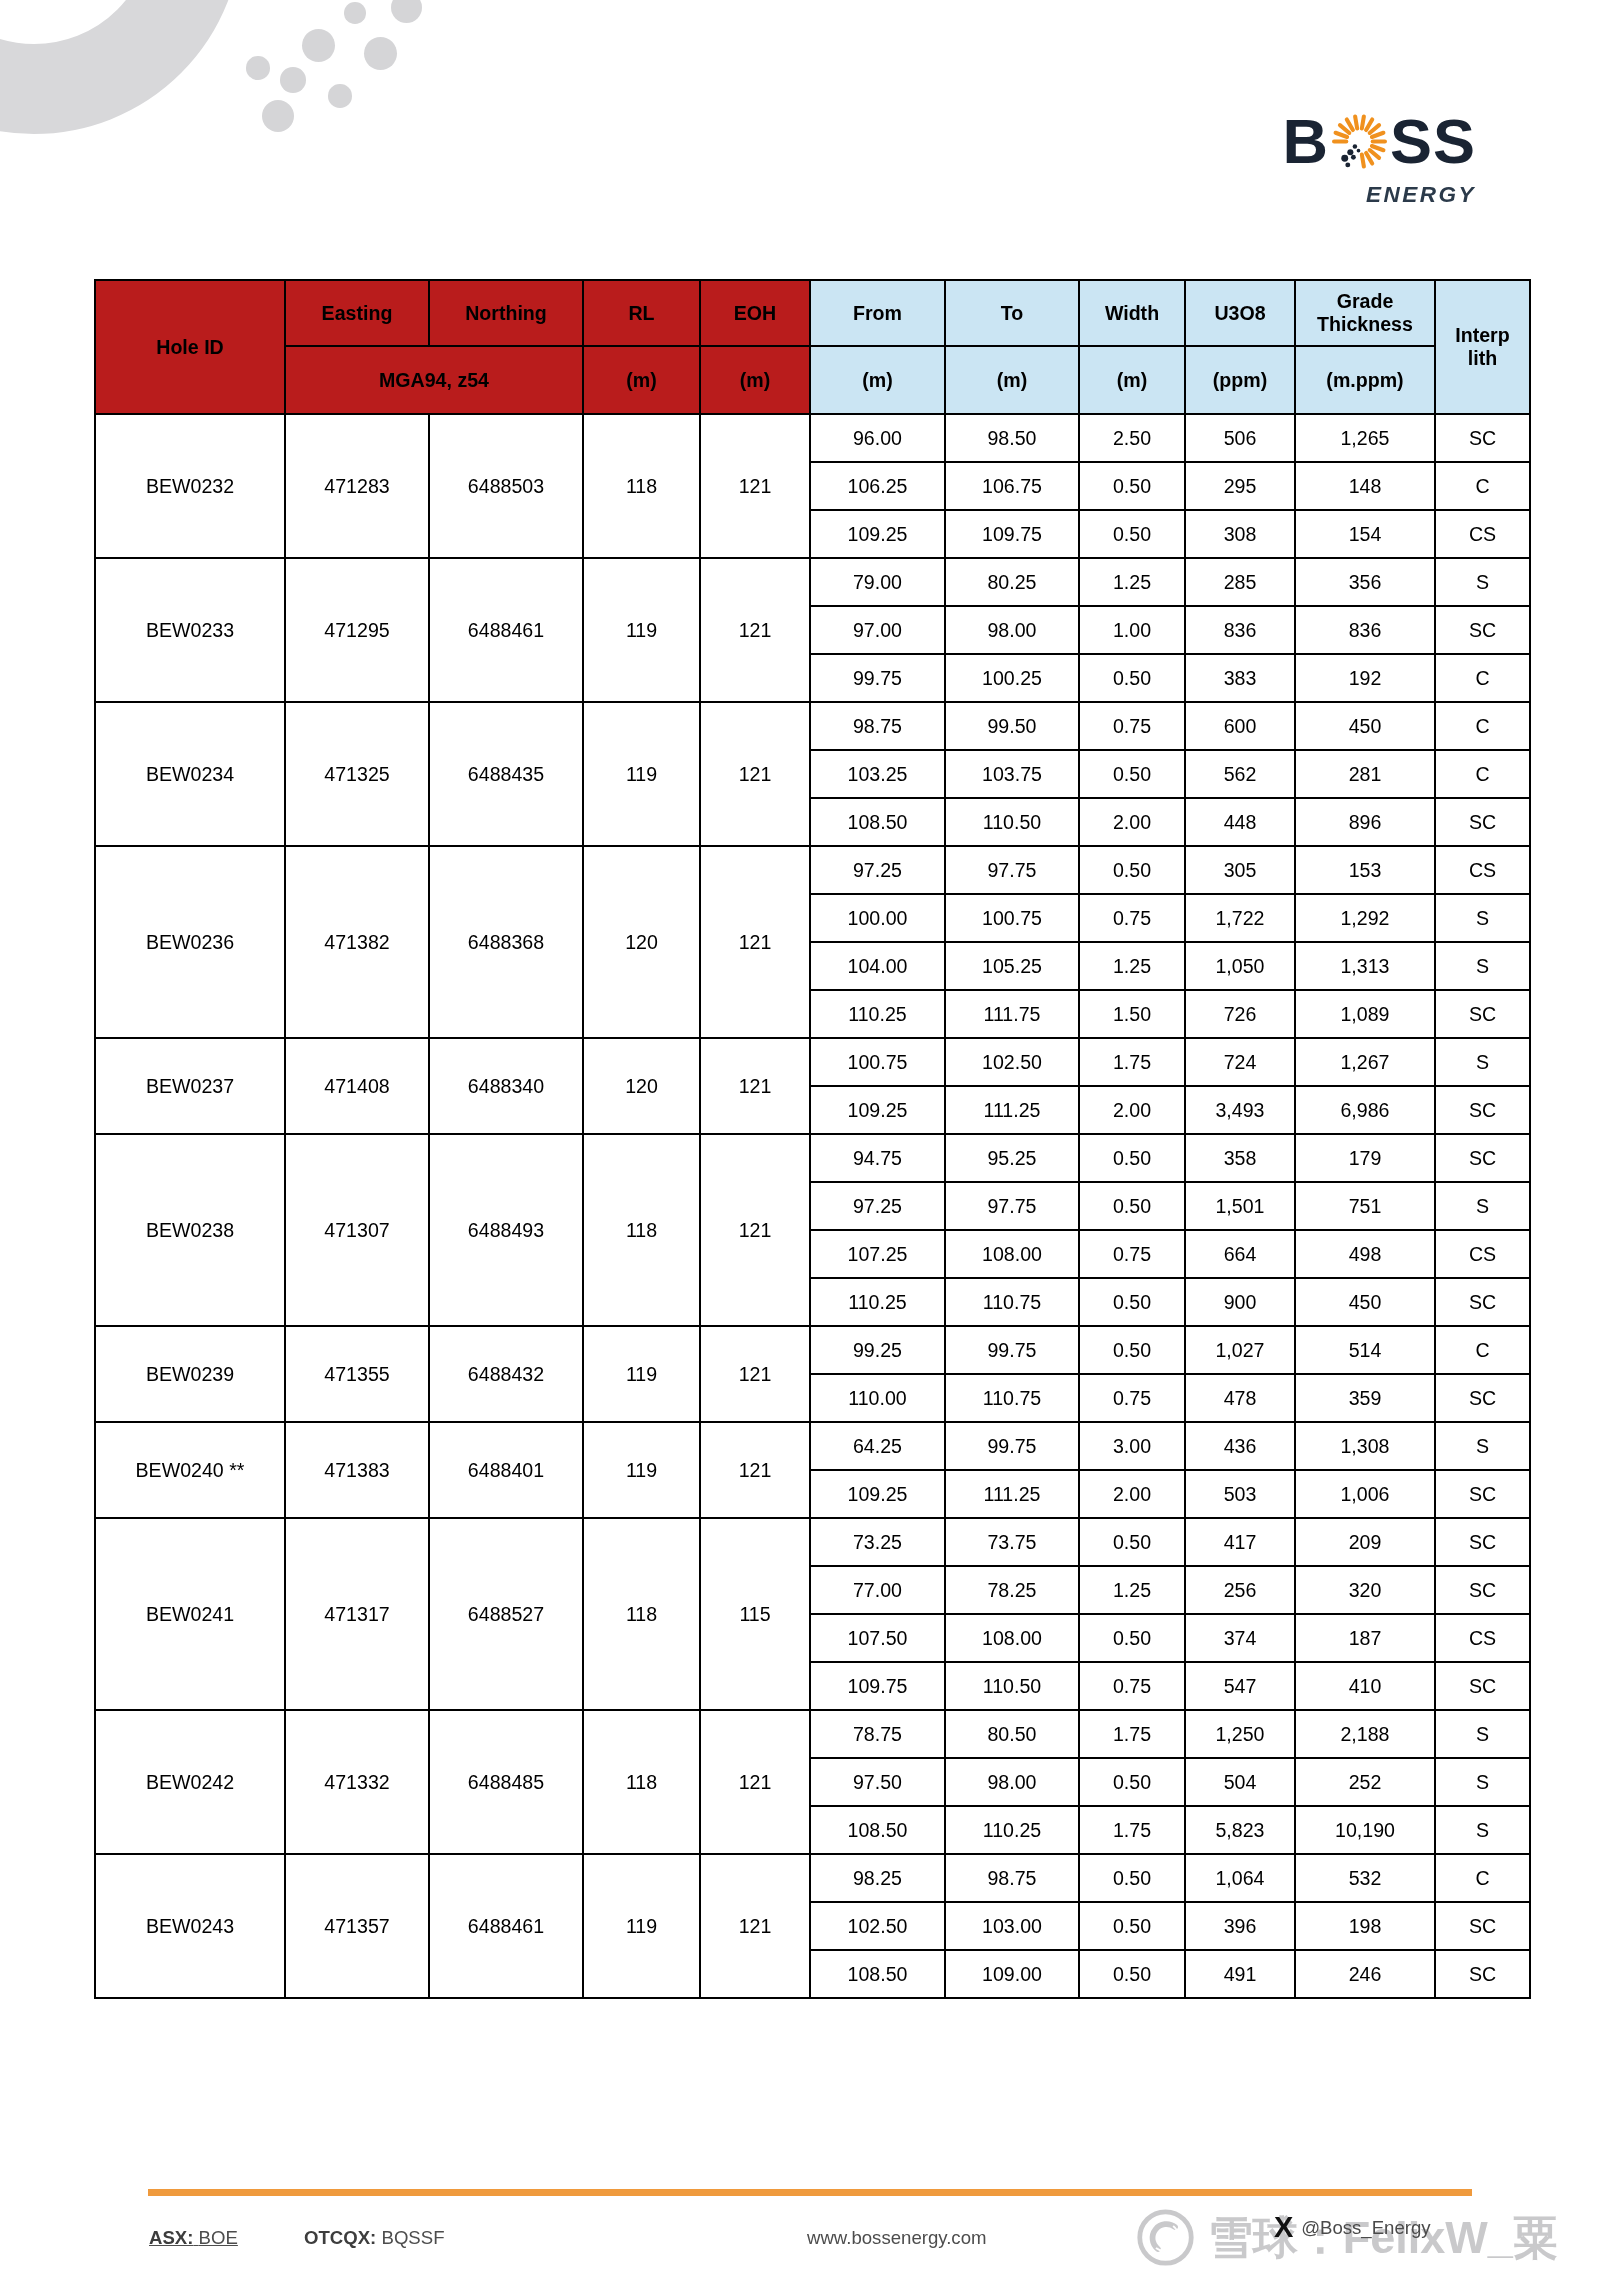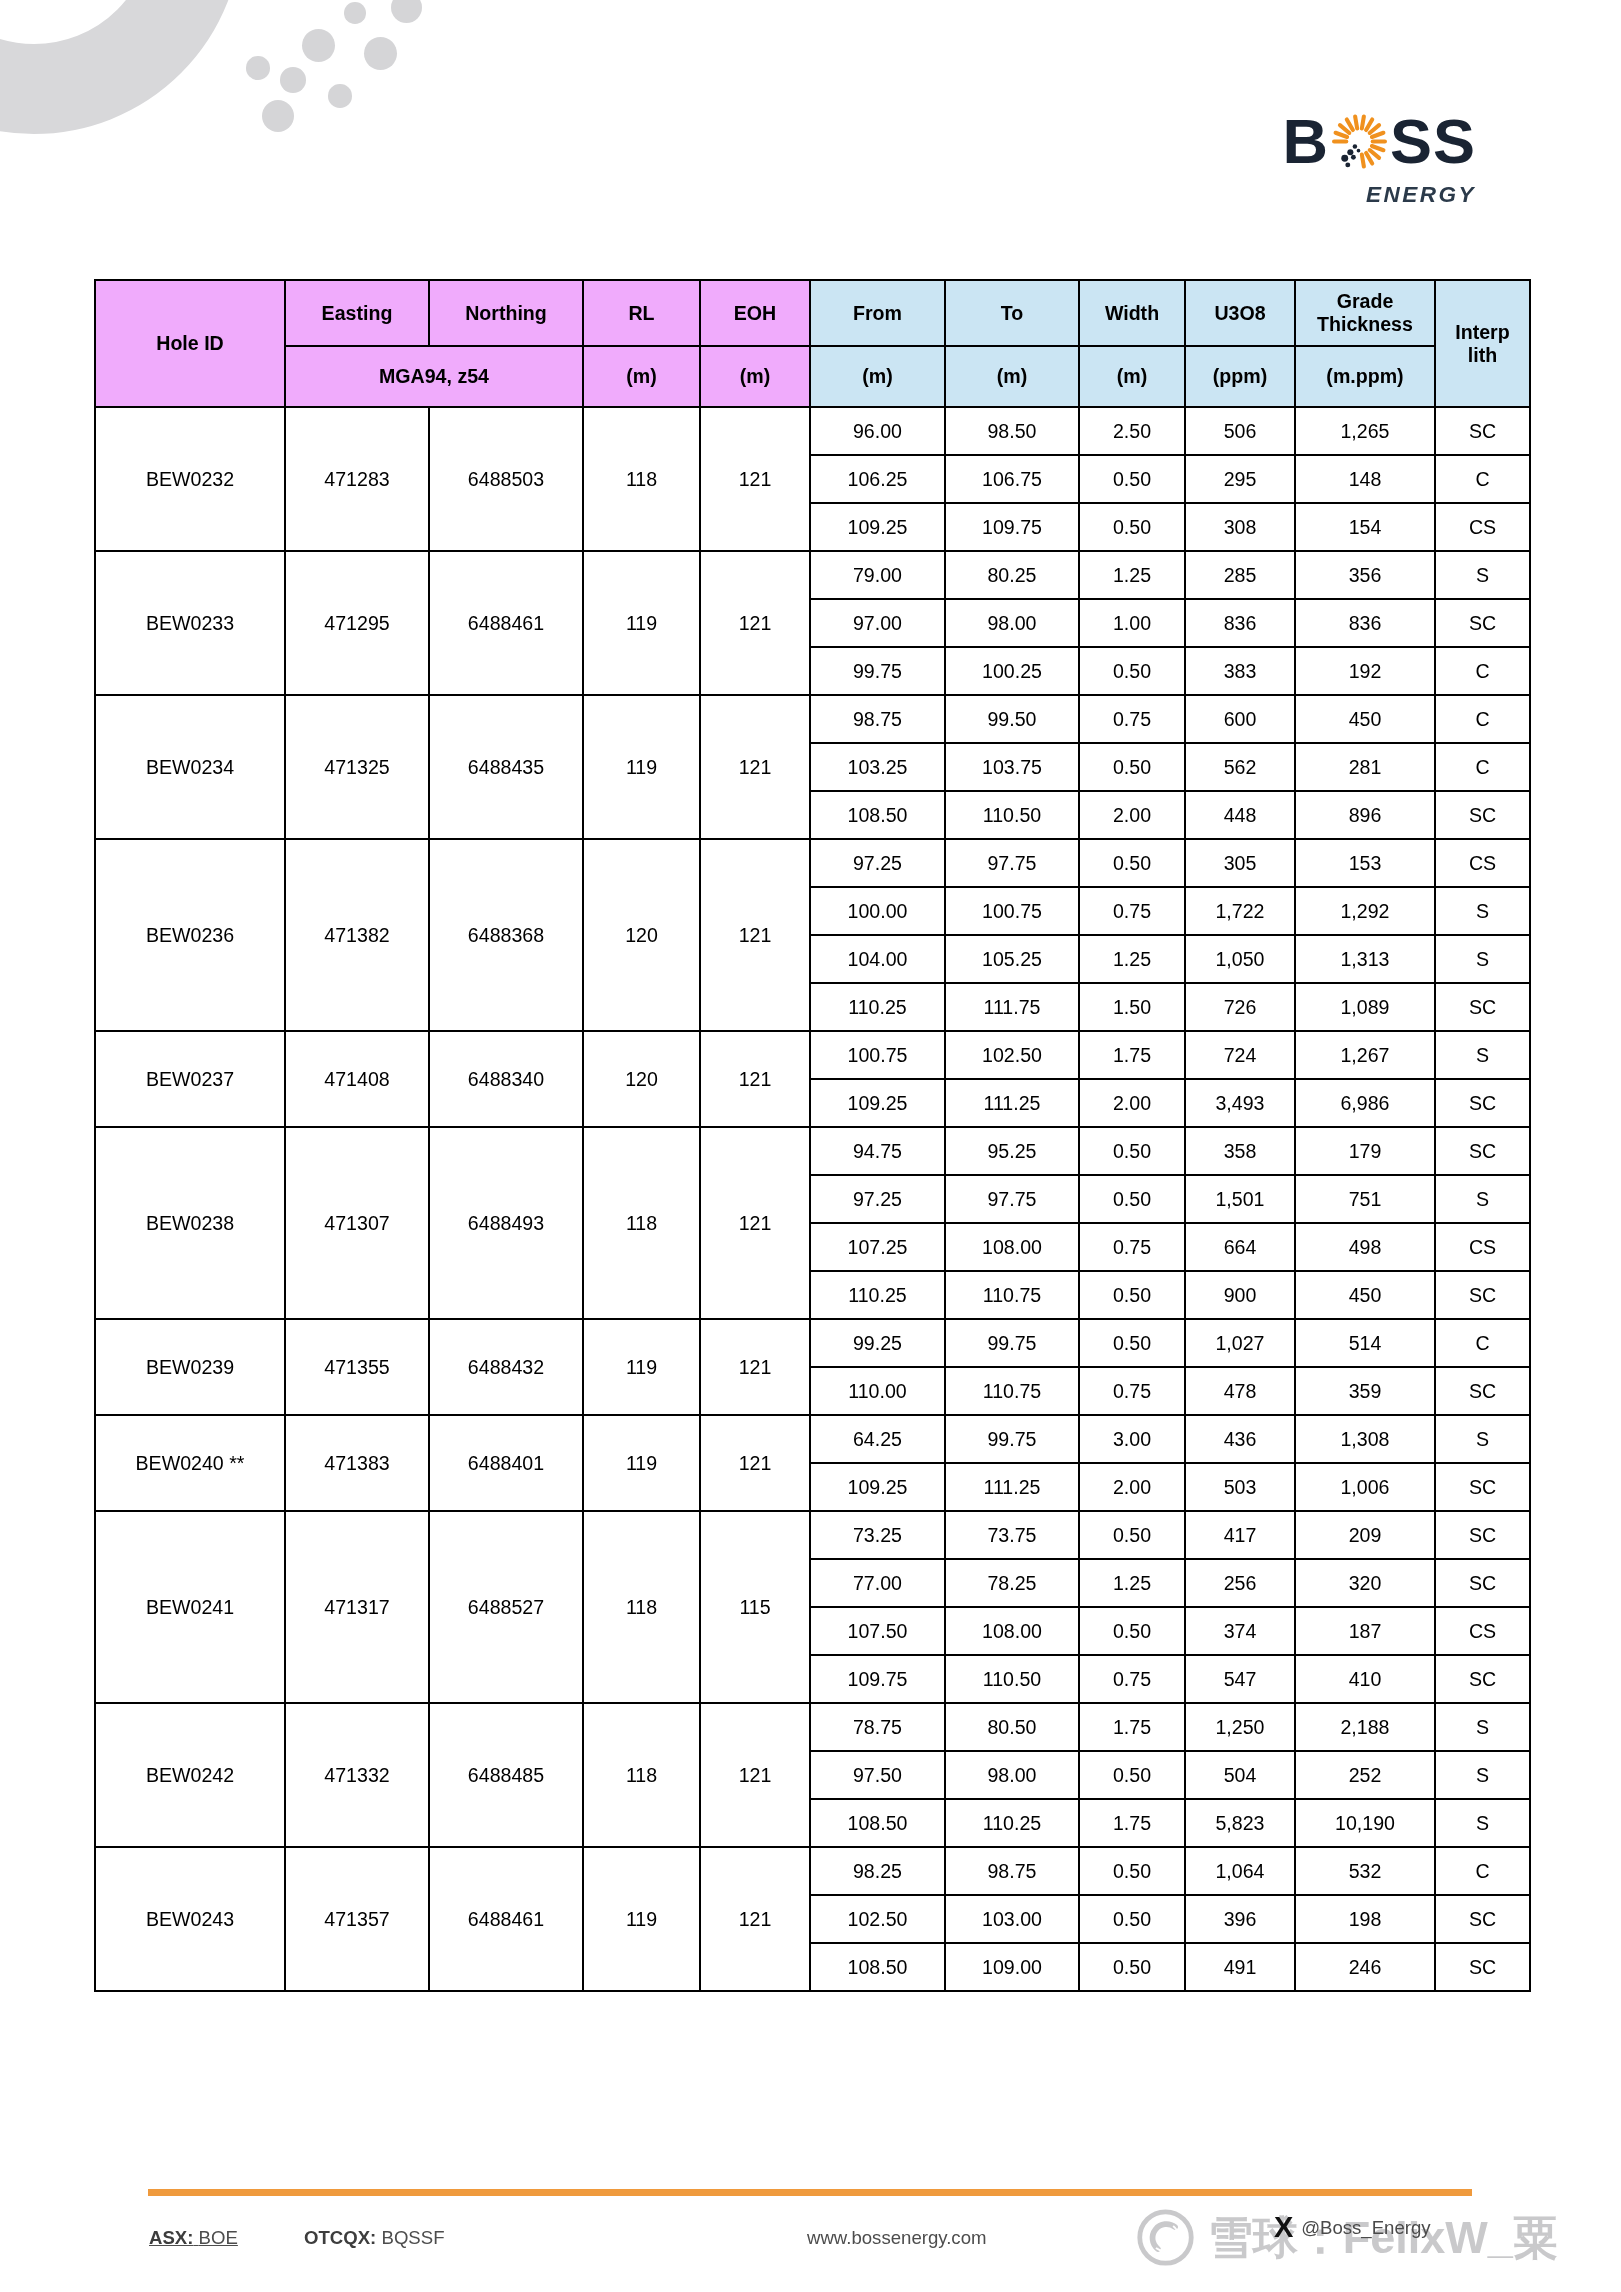--- a/index.html
+++ b/index.html
@@ -37,24 +37,24 @@
     border:2.9px solid #000;
     font-size:19.6px;
   }
   table.results th, table.results td{
     border:2px solid #000;
     text-align:center;vertical-align:middle;
     padding:0 3.9px;
     overflow:hidden;
   }
   table.results thead th{font-weight:bold;}
-  th.o{background:#f0abfc;}
+  th.o{background:#b91c1c;}
   th.b{background:#cbe5f3;}
   thead tr:first-child{height:66px;}
-  thead tr:last-child{height:61px;}
+  thead tr:last-child{height:68px;}
   thead tr:last-child th{border-bottom-width:2.9px;}
   tbody td{height:46px;background:#fff;}
   tbody tr.group-start td{border-top-width:2.9px;}
 
   
   .footer-line{position:absolute;left:148px;top:2189px;width:1324px;height:6.9px;background:#ef9a3d;}
   .footer-text{position:absolute;top:2227px;left:0;width:100%;height:29px;font-size:18.6px;color:#4d4d4d;}
   .f-item{position:absolute;top:0;white-space:nowrap;}
   .f-label{font-weight:bold;color:#3d3d3d;}
   .f-asx{left:149px;text-decoration:underline;}

